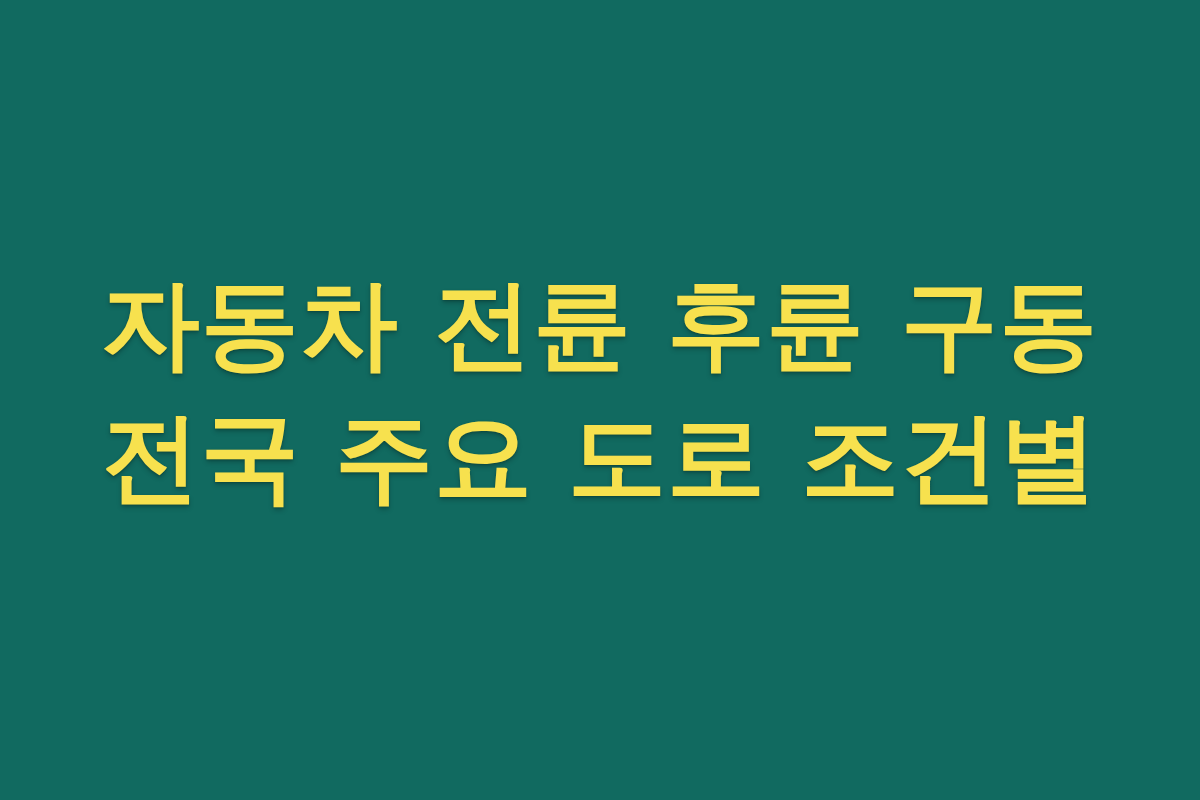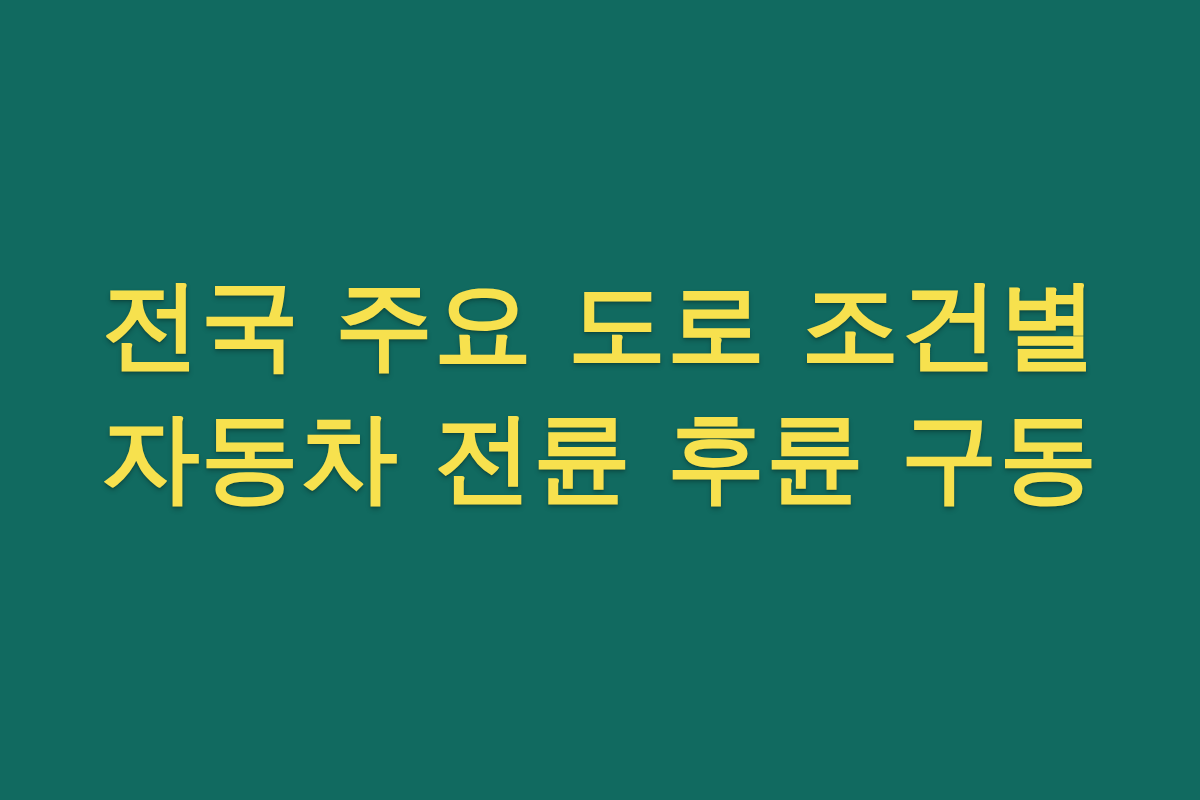--- a/index.html
+++ b/index.html
@@ -57,20 +57,20 @@
     letter-spacing: 0px;
   }
 </style>
 </head>
 <body>
 
 <div id="text-card">
 
   <div id="headline-block">
 
+    <span class="headline-line line-2">자동차 전륜 후륜 구동</span>
+
     <span class="headline-line line-1">전국 주요 도로 조건별</span>
-
-    <span class="headline-line line-2">자동차 전륜 후륜 구동</span>
 
 
   </div>
 
 </div>
 
 </body></html>

